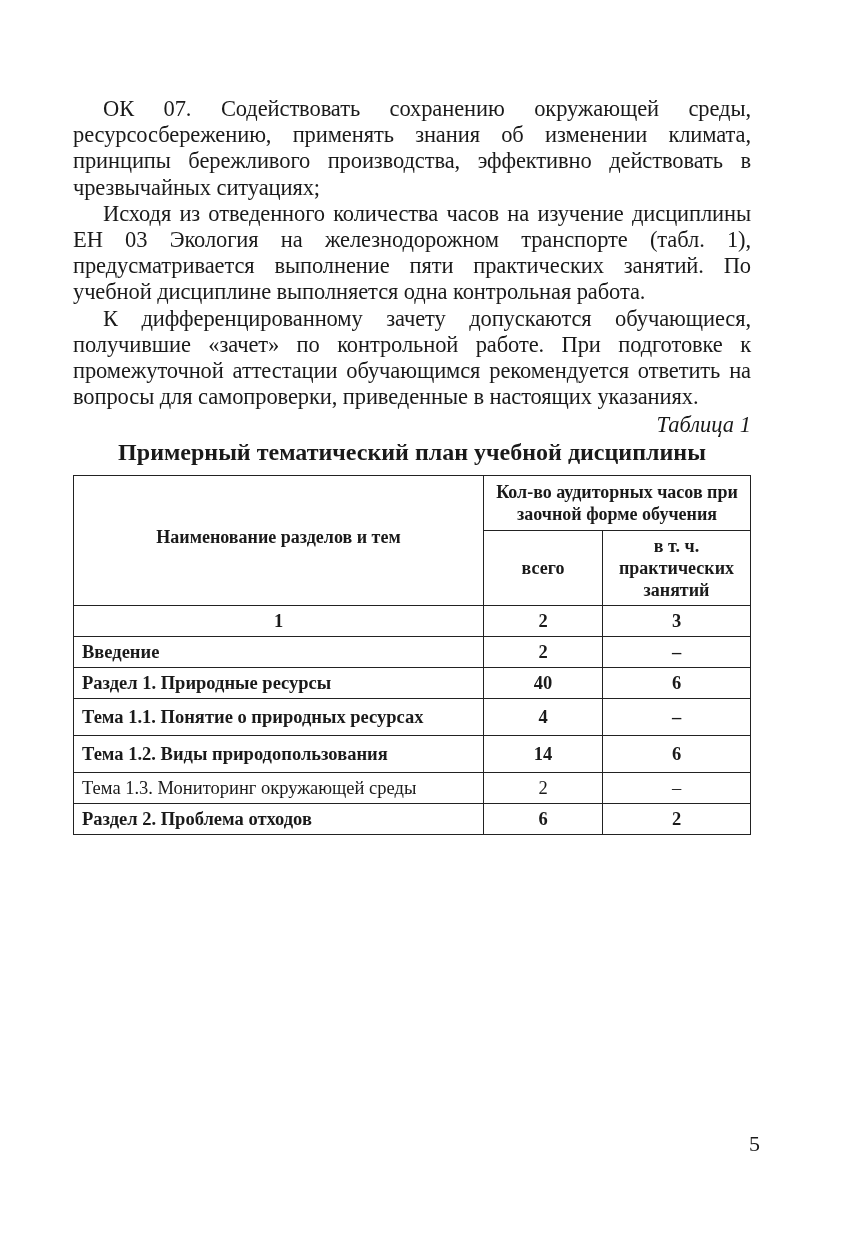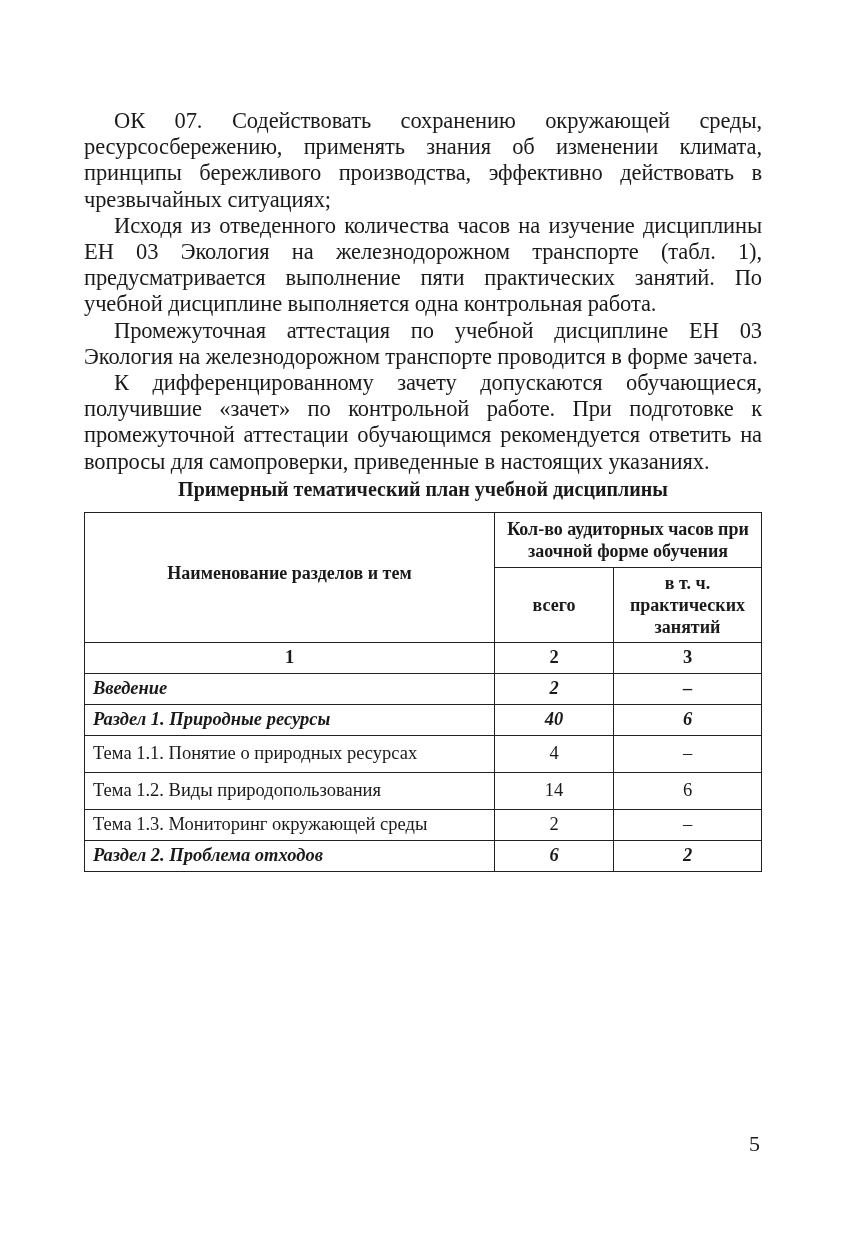--- a/index.html
+++ b/index.html
@@ -1,63 +1,63 @@
 <!DOCTYPE html>
 <html><head>
 <meta charset="utf-8">
 <style>
   html, body { margin: 0; padding: 0; background: #ffffff; }
   body {
     width: 857px; height: 1241px; position: relative; overflow: hidden;
     font-family: "Liberation Serif", "DejaVu Serif", serif;
     color: #1a1a1a;
   }
-  .page { position: absolute; left: 84px; top: 96px; width: 678px; margin-top: 12px; }
+  .page { position: absolute; left: 73px; top: 96px; width: 678px; }
   .para {
     font-size: 22.5px; line-height: 26.2px; margin: 0;
     text-align: justify; text-indent: 30px;
     letter-spacing: -0.1px;
   }
   .caption {
     text-align: right; font-style: italic; font-size: 22.5px;
     line-height: 26px; margin-top: 2px;
   }
   .table-title {
-    text-align: center; font-weight: bold; font-size: 20px;
+    text-align: center; font-weight: bold; font-size: 24px;
     line-height: 25px; margin-top: 2px; margin-bottom: 10px;
   }
   table {
     border-collapse: collapse; width: 678px; font-size: 18.5px;
   }
   td, th { border: 1.3px solid #222; padding: 0 8px; }
   th { font-weight: bold; font-size: 18px; line-height: 22px; }
   .h-name { width: 393px; vertical-align: middle; padding-bottom: 8px; }
   .h-group { height: 54px; }
   .h-sub1 { width: 102px; height: 74px; }
   .h-sub2 { height: 74px; }
   .numrow td { height: 30px; text-align: center; font-weight: bold; }
   .row td { height: 30px; }
-  .row.tall td { height: 36px; }
+  .row.tall td { height: 36px; font-weight: bold; }
   .row td.c { text-align: center; }
-  .row.bold td { font-weight: bold; font-style: italic; }
+  .row.bold td { font-weight: bold; }
   .row td.name { font-size: 18.5px; }
   .page-number {
     position: absolute; left: 749px; top: 1131px;
     font-size: 22px;
   }
 </style>
 </head>
 <body>
 
 <div class="page">
   <p class="para">ОК 07. Содействовать сохранению окружающей среды, ресурсосбережению, применять знания об изменении климата, принципы бережливого производства, эффективно действовать в чрезвычайных ситуациях;</p>
   <p class="para">Исходя из отведенного количества часов на изучение дисциплины ЕН 03 Экология на железнодорожном транспорте (табл. 1), предусматривается выполнение пяти практических занятий. По учебной дисциплине выполняется одна контрольная работа.</p>
-  <p class="para">Промежуточная аттестация по учебной дисциплине ЕН 03 Экология на железнодорожном транспорте проводится в форме зачета.</p>
   <p class="para">К дифференцированному зачету допускаются обучающиеся, получившие «зачет» по контрольной работе. При подготовке к промежуточной аттестации обучающимся рекомендуется ответить на вопросы для самопроверки, приведенные в настоящих указаниях.</p>
 
+  <div class="caption">Таблица 1</div>
   <div class="table-title">
     <div>Примерный тематический план учебной дисциплины</div>
   </div>
 
   <table>
     <tbody>
         <tr>
       <th class="h-name" rowspan="2">Наименование разделов и тем</th>
       <th class="h-group" colspan="2">Кол-во аудиторных часов при заочной форме обучения</th>
     </tr>

